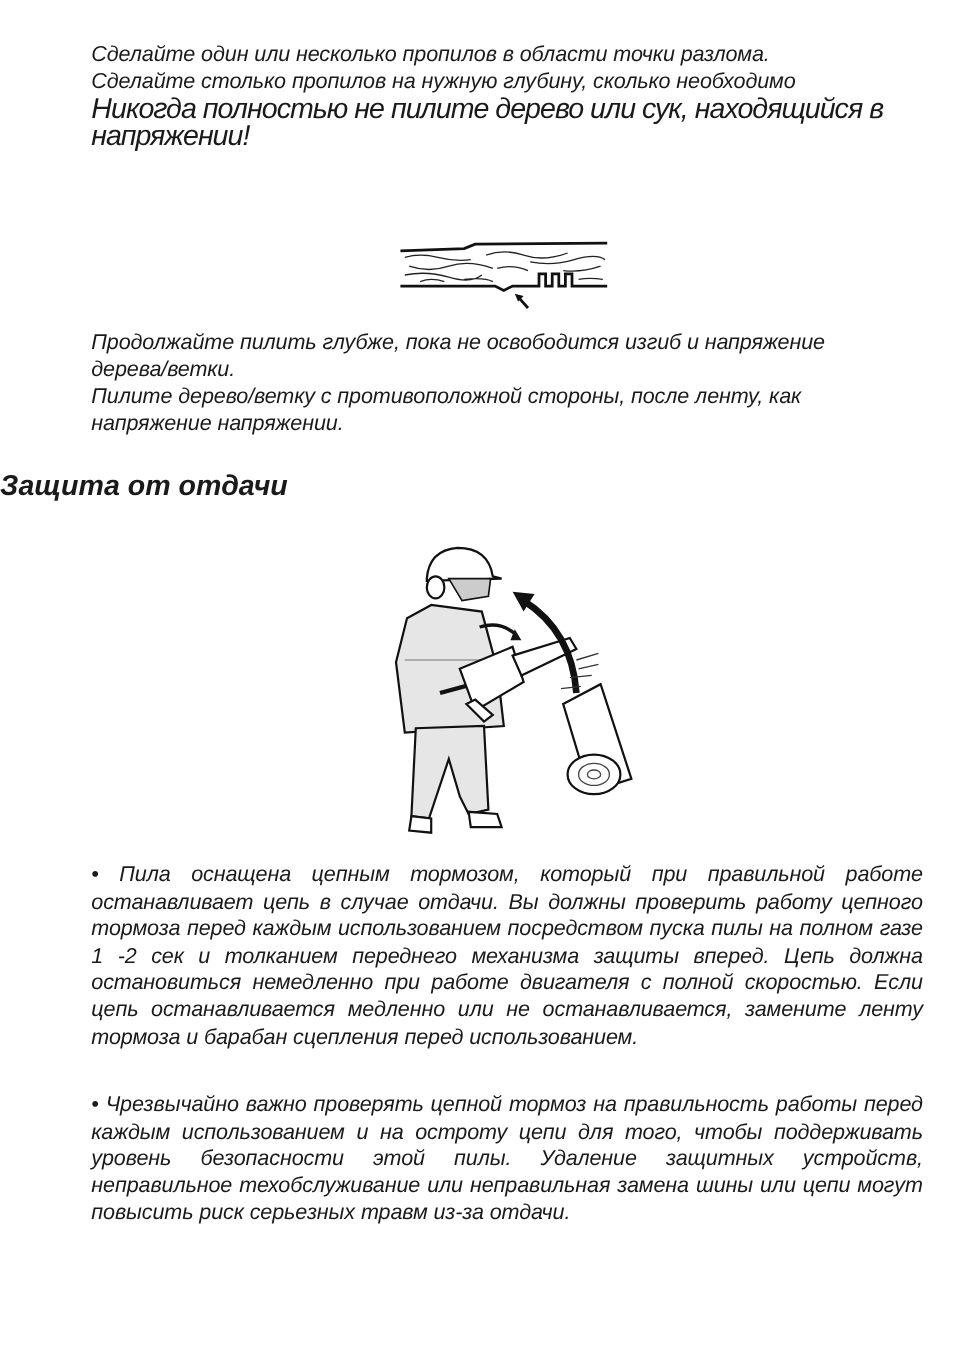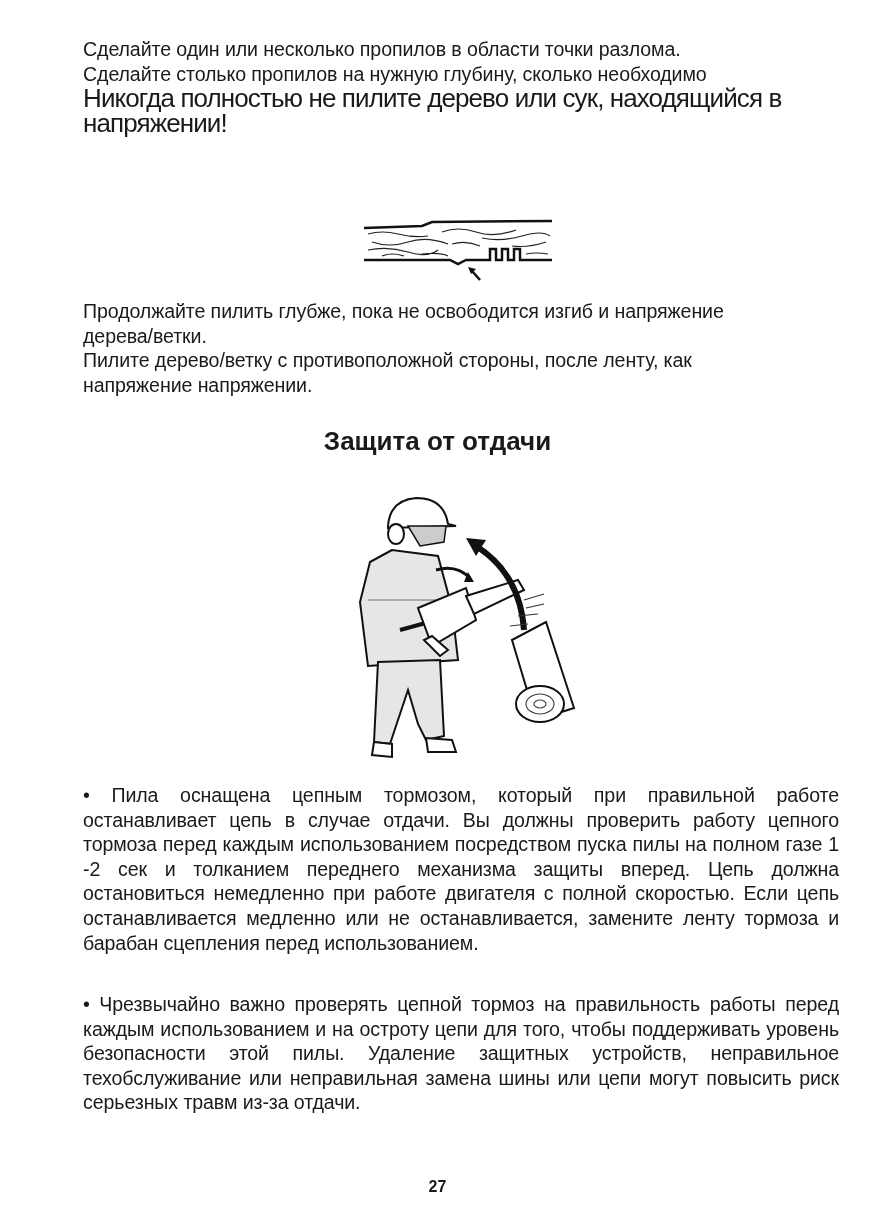--- a/index.html
+++ b/index.html
@@ -1,23 +1,23 @@
 <!DOCTYPE html>
 <html><head>
   <meta charset="utf-8">
   <style>
     html, body { margin: 0; padding: 0; background: #ffffff; }
     body { width: 875px; height: 1227px; position: relative; overflow: hidden;
       font-family: "Liberation Sans", sans-serif; color: #1a1a1a; }
-    .page { position: absolute; left: 0; top: 0; width: 875px; height: 1227px; }
+    .page { position: absolute; left: 0; top: 0; width: 875px; height: 1227px; font-style: italic; }
     .para { position: absolute; left: 83px; width: 756px; font-size: 19.6px; line-height: 24.6px; letter-spacing: -0.1px; }
     .para p { margin: 0; }
     .just { text-align: justify; text-align-last: left; }
     .condensed { letter-spacing: -0.9px; font-size: 26px; }
-    .heading { position: absolute; left: 0; width: 875px; top: 424px; text-align: center;
+    .heading { position: absolute; left: 0; width: 875px; top: 424px; text-align: left;
       font-size: 26px; font-weight: bold; line-height: 34px; }
     .pagenum { position: absolute; left: 0; width: 875px; top: 1178px; text-align: center;
       font-size: 16px; font-weight: bold; }
     .fig { position: absolute; }
   </style>
 </head>
 <body>
 
 <div class="page">
 
@@ -80,14 +80,13 @@
   </svg>
 
   <div class="para just" style="top:783px;">
     <p>• Пила оснащена цепным тормозом, который при правильной работе останавливает цепь в случае отдачи. Вы должны проверить работу цепного тормоза перед каждым использованием посредством пуска пилы на полном газе 1 -2 сек и толканием переднего механизма защиты вперед. Цепь должна остановиться немедленно при работе двигателя с полной скоростью. Если цепь останавливается медленно или не останавливается, замените ленту тормоза и барабан сцепления перед использованием.</p>
   </div>
 
   <div class="para just" style="top:992px;">
     <p>• Чрезвычайно важно проверять цепной тормоз на правильность работы перед каждым использованием и на остроту цепи для того, чтобы поддерживать уровень безопасности этой пилы. Удаление защитных устройств, неправильное техобслуживание или неправильная замена шины или цепи могут повысить риск серьезных травм из-за отдачи.</p>
   </div>
 
-  <div class="pagenum">27</div>
 </div>
 
 </body></html>

